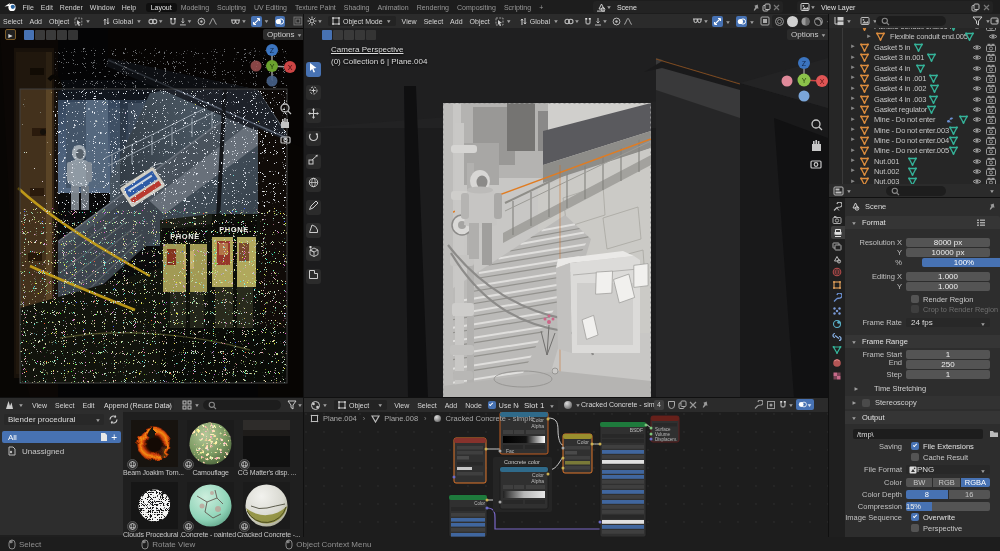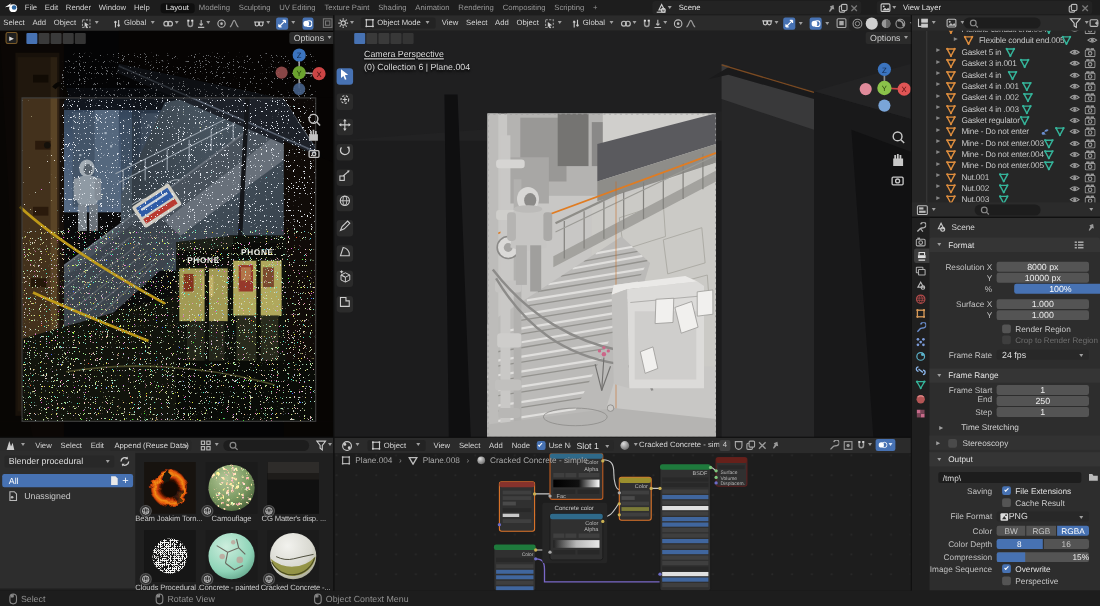--- a/index.html
+++ b/index.html
@@ -1346,21 +1346,21 @@
           </svg>
         </span>
     </div>
     <div class="field" style="left:61px;top:40px;width:84px;">8000 px</div>
     <div class="abs" style="right:98px;white-space:nowrap;top:40px;color:#c0c0c0;">Resolution X</div>
     <div class="field" style="left:61px;top:50px;width:84px;">10000 px</div>
     <div class="abs" style="right:98px;white-space:nowrap;top:50px;color:#c0c0c0;">Y</div>
     <div class="field blue" style="left:77px;top:60px;width:84px;color:#fff;">100%</div>
     <div class="abs" style="right:98px;white-space:nowrap;top:60px;color:#c0c0c0;">%</div>
     <div class="field" style="left:61px;top:74px;width:84px;">1.000</div>
-    <div class="abs" style="right:98px;white-space:nowrap;top:74px;color:#c0c0c0;">Surface X</div>
+    <div class="abs" style="right:98px;white-space:nowrap;top:74px;color:#c0c0c0;">Editing X</div>
     <div class="field" style="left:61px;top:84px;width:84px;">1.000</div>
     <div class="abs" style="right:98px;white-space:nowrap;top:84px;color:#c0c0c0;">Y</div>
     <div class="abs" style="left:66px;top:97px;width:8px;height:8px;background:#545454;border-radius:2px;"></div>
     <div class="abs" style="left:78px;top:97px;color:#c8c8c8;">Render Region</div>
     <div class="abs" style="left:66px;top:107px;width:8px;height:8px;background:#3e3e3e;border-radius:2px;"></div>
     <div class="abs" style="left:78px;top:107px;color:#6f6f6f;white-space:nowrap;font-size:7.3px;">Crop to Render Region</div>
     <div class="ddown" style="left:61px;top:120px;width:84px;padding-left:5px;">24 fps<span class="abs caret" style="right:4px;top:2px;">▼</span></div>
     <div class="abs" style="right:98px;white-space:nowrap;top:120px;color:#c0c0c0;">Frame Rate</div>
 
     <div class="abs row" style="left:0;top:137px;width:155px;height:13px;background:#353535;">
@@ -1414,21 +1414,21 @@
       <span style="flex:1.1;background:#4772b3;border-radius:0 2px 2px 0;text-align:center;line-height:9px;margin-left:1px;color:#fff;">RGBA</span>
     </div>
     <div class="abs" style="right:98px;white-space:nowrap;top:292px;color:#c0c0c0;">Color Depth</div>
     <div class="abs row" style="left:61px;top:292px;width:84px;height:9px;">
       <span style="flex:1;background:#4772b3;border-radius:2px 0 0 2px;text-align:center;line-height:9px;color:#fff;">8</span>
       <span style="flex:1;background:#545454;border-radius:0 2px 2px 0;text-align:center;line-height:9px;margin-left:1px;">16</span>
     </div>
     <div class="abs" style="right:98px;white-space:nowrap;top:304px;color:#c0c0c0;">Compression</div>
     <div class="abs" style="left:61px;top:304px;width:84px;height:9px;background:#545454;border-radius:2px;overflow:hidden;">
       <div class="abs" style="left:0;top:0;width:26px;height:9px;background:#4772b3;"></div>
-      <div class="abs" style="left:0;top:0;width:84px;text-align:right;line-height:9px;color:#eee;">15%</div>
+      <div class="abs" style="left:0;top:0;width:84px;text-align:left;line-height:9px;color:#eee;">15%</div>
     </div>
     <div class="abs" style="right:98px;white-space:nowrap;top:315px;color:#c0c0c0;">Image Sequence</div>
     <div class="abs" style="left:66px;top:315px;width:8px;height:8px;background:#4772b3;border-radius:2px;color:#fff;">
         <span style="position:absolute;left:1.5px;top:1.5px;width:4px;height:2px;border-left:1.2px solid #fff;border-bottom:1.2px solid #fff;transform:rotate(-45deg);"></span>
       </div>
     <div class="abs" style="left:78px;top:315px;color:#e0e0e0;">Overwrite</div>
     <div class="abs" style="left:66px;top:326px;width:8px;height:8px;background:#545454;border-radius:2px;"></div>
     <div class="abs" style="left:78px;top:326px;color:#c8c8c8;">Perspective</div>
   </div>
 </div>

